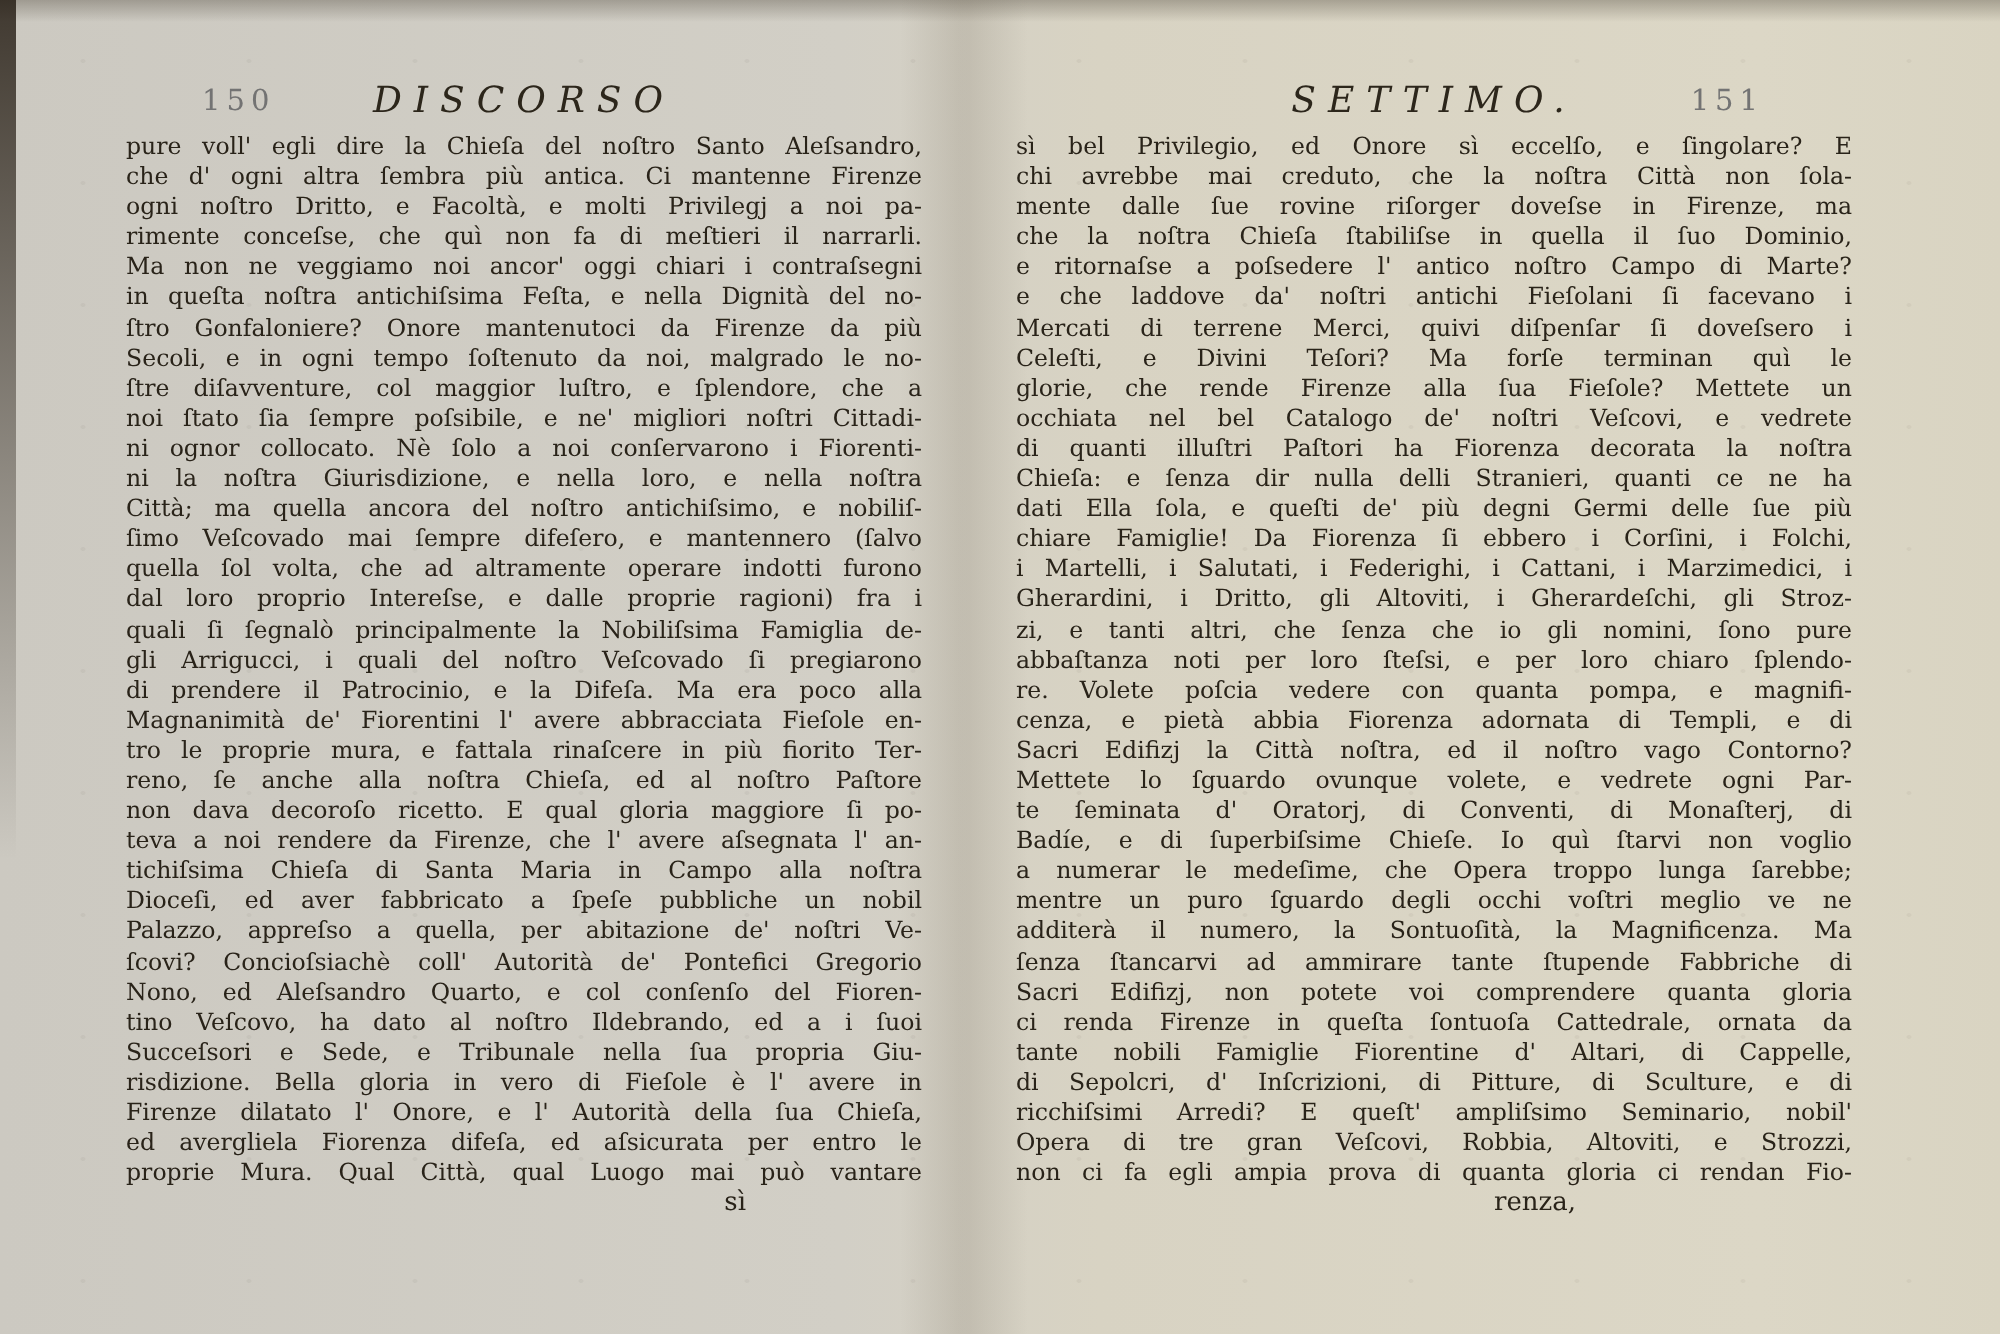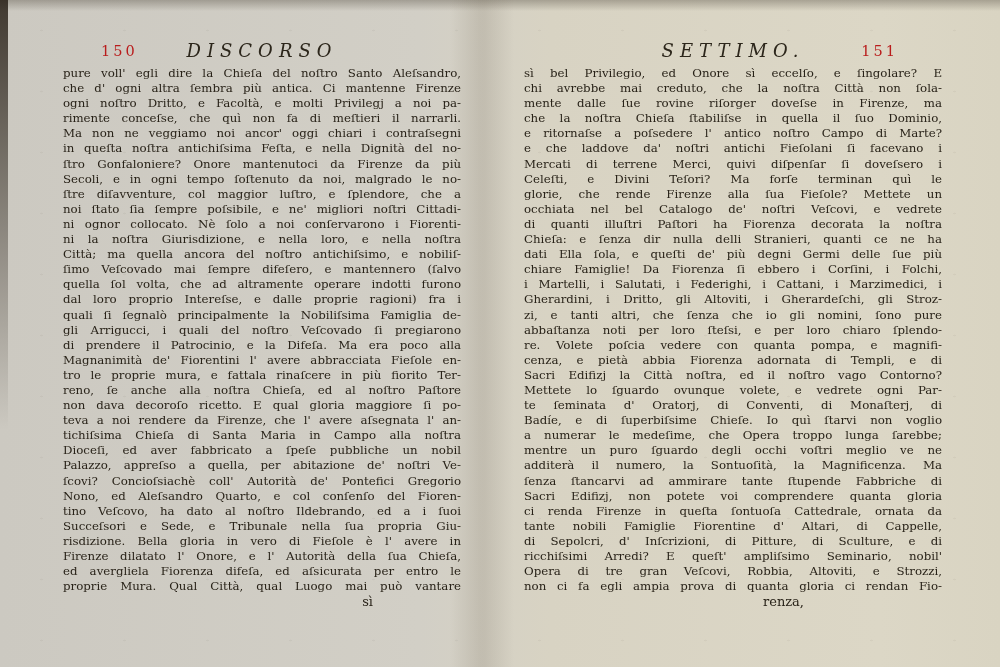--- a/index.html
+++ b/index.html
@@ -31,31 +31,31 @@
   .gutter-crease {
     position: absolute; top: 0; left: 480px; width: 2px; height: 100%;
     background: linear-gradient(180deg, #473823 0%, #5d4a30 30%, #77central 0, #7a6548 60%, rgba(122,101,72,0.35) 82%, rgba(122,101,72,0) 95%);
     transform: rotate(0.15deg);
     pointer-events: none;
   }
   .page {
     position: absolute; top: 40px;
   }
   .page-left  { left: 63px;  width: 398px; }
-  .page-right { left: 524px; width: 418px; }
+  .page-right { left: 508px; width: 418px; }
   .page-header {
     position: relative; height: 26px;
   }
   .running-title {
     position: absolute; left: 50%; transform: translateX(-50%);
     top: 0; font-style: italic; font-size: 18px; letter-spacing: 6px;
     white-space: nowrap; color: #2c261b;
   }
   .page-number {
-    position: absolute; top: 3px; font-size: 14.5px; letter-spacing: 3px; color: #b91c1c;
+    position: absolute; top: 3px; font-size: 14.5px; letter-spacing: 3px; color: #737373;
   }
   .page-left  .page-number { left: 38px; }
   .page-right .page-number { right: 44px; text-align: center; }
   .text-block { margin-top: 0; }
   .text-line {
     height: 15.1px; line-height: 15.1px;
     font-size: 11.8px;
     text-align: justify; text-align-last: justify;
     overflow: hidden;
     word-spacing: -0.3px;

